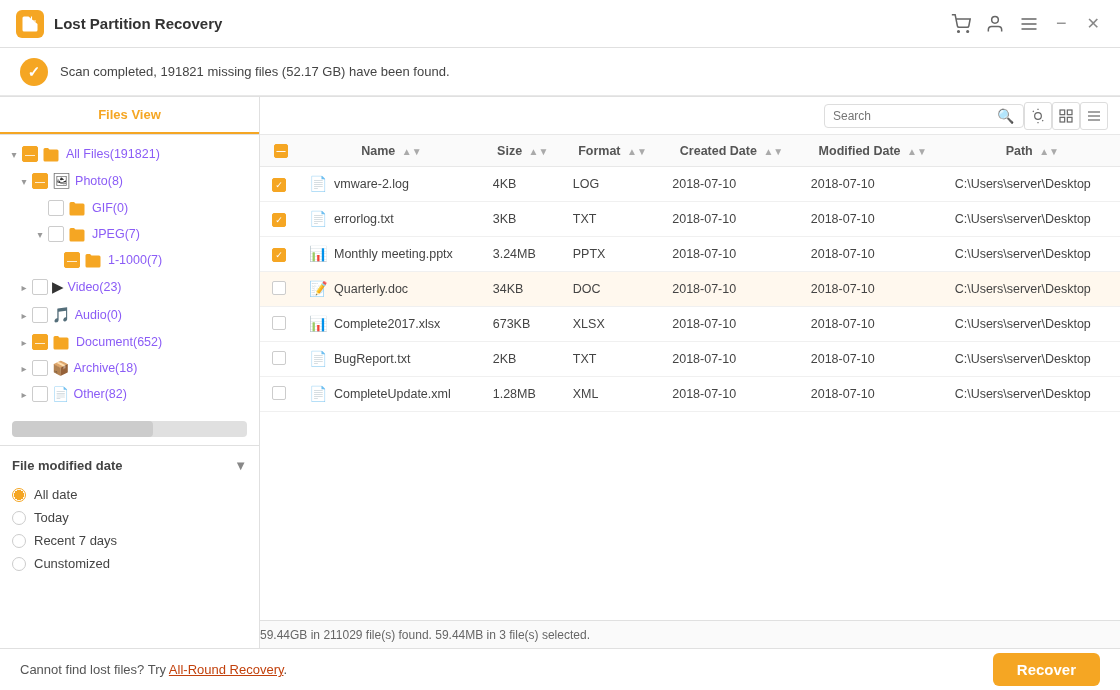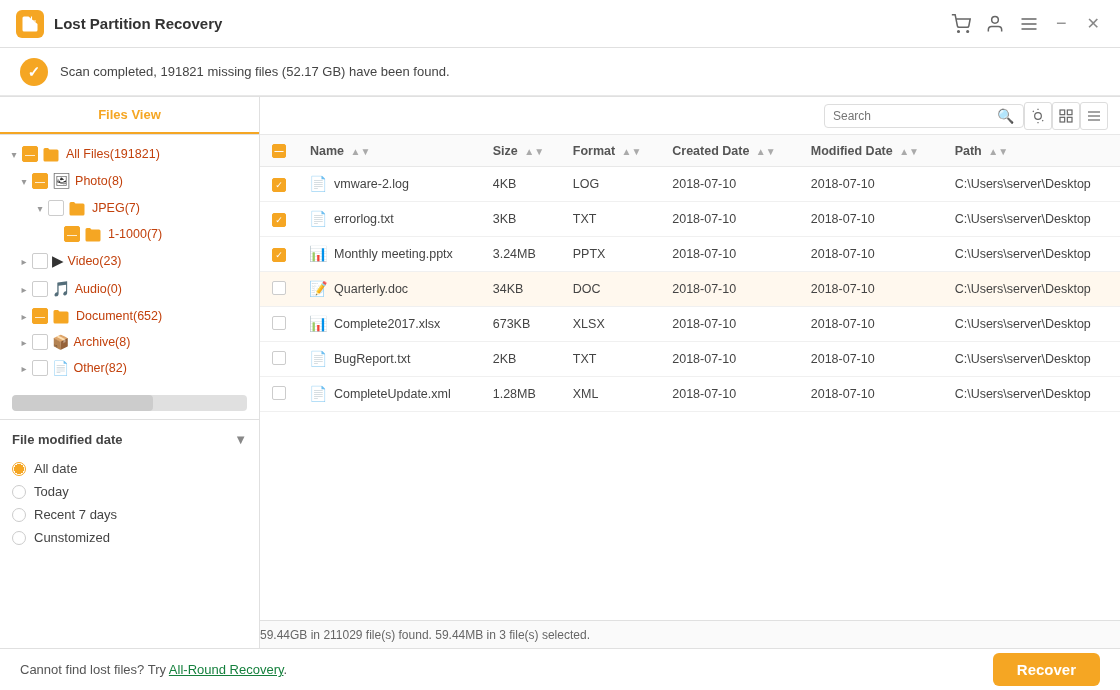--- a/index.html
+++ b/index.html
@@ -66,21 +66,21 @@
     .tree-item { display: flex; align-items: center; padding: 5px 8px 5px 0; cursor: pointer; user-select: none; }
     .tree-arrow { width: 16px; height: 16px; display: inline-flex; align-items: center; justify-content: center; color: #999; font-size: 10px; flex-shrink: 0; }
     .tree-arrow.open::after { content: '▾'; }
     .tree-arrow.closed::after { content: '▸'; }
     .tree-arrow.empty { visibility: hidden; }
     .tree-cb { width: 16px; height: 16px; border: 1px solid #ccc; border-radius: 2px; flex-shrink: 0; display: flex; align-items: center; justify-content: center; background: #fff; margin-right: 4px; }
     .tree-cb.partial { background: #f5a623; border-color: #f5a623; }
     .tree-cb.partial::after { content: '—'; color: white; font-size: 10px; }
     .tree-folder-icon { width: 20px; height: 16px; flex-shrink: 0; margin-right: 4px; position: relative; }
     .folder-svg { width: 18px; height: 16px; }
-    .tree-label { font-size: 12.5px; color: #c2410c; }
+    .tree-label { font-size: 12.5px; color: #8b5cf6; }
 
     
     .sidebar-filter {
       padding: 12px 12px 8px;
       border-top: 1px solid #e0e0e0;
     }
     .filter-title {
       display: flex;
       align-items: center;
       justify-content: space-between;
@@ -129,21 +129,21 @@
       color: #999;
     }
     .search-icon-btn { color: #999; font-size: 14px; cursor: pointer; }
     .view-btn { width: 28px; height: 28px; display: flex; align-items: center; justify-content: center; border: 1px solid #ddd; border-radius: 3px; cursor: pointer; color: #666; background: white; }
 
     
     .file-table { flex: 1; overflow-y: auto; }
     table { width: 100%; border-collapse: collapse; }
     thead tr { background: #fafafa; border-bottom: 1px solid #e8e8e8; }
     thead th {
-      text-align: left;
+      text-align: center;
       padding: 8px 10px;
       font-size: 12.5px;
       font-weight: 600;
       color: #555;
       white-space: nowrap;
     }
     thead th .sort-arrow { color: #aaa; font-size: 10px; margin-left: 3px; }
     tbody tr { border-bottom: 1px solid #f0f0f0; }
     tbody td { padding: 8px 10px; font-size: 12.5px; color: #444; }
     .file-icon { width: 18px; height: 18px; margin-right: 6px; display: inline-flex; align-items: center; justify-content: center; flex-shrink: 0; }
@@ -171,21 +171,21 @@
     .bottom-bar {
       height: 42px;
       background: #fff;
       border-top: 1px solid #e0e0e0;
       display: flex;
       align-items: center;
       padding: 0 20px;
       justify-content: space-between;
     }
     .bottom-bar-text { font-size: 13px; color: #555; }
-    .bottom-bar-link { color: #15803d; text-decoration: underline; cursor: pointer; }
+    .bottom-bar-link { color: #c2410c; text-decoration: underline; cursor: pointer; }
     .recover-btn {
       background: #f5a623;
       color: white;
       border: none;
       border-radius: 6px;
       padding: 8px 24px;
       font-size: 15px;
       font-weight: 600;
       cursor: pointer;
     }
@@ -268,20 +268,32 @@
         </div>
 
         <div style="margin-left:16px;">
           <div class="tree-item">
             <span class="tree-arrow open"></span>
             <span class="tree-cb partial"></span>
             <span style="margin-right:4px;font-size:15px;">🖼</span>
             <span class="tree-label">Photo(8)</span>
           </div>
 
+          <div style="margin-left:16px;">
+            <div class="tree-item">
+              <span class="tree-arrow empty"></span>
+              <span class="tree-cb"></span>
+              <span class="tree-folder-icon">
+                <svg class="folder-svg" viewBox="0 0 24 20" fill="#f5a623">
+                    <path d="M2 4a2 2 0 0 1 2-2h4l2 2h10a2 2 0 0 1 2 2v12a2 2 0 0 1-2 2H4a2 2 0 0 1-2-2V4z"></path>
+                  </svg>
+              </span>
+              <span class="tree-label">GIF(0)</span>
+            </div>
+          </div>
 
           <div style="margin-left:16px;">
             <div class="tree-item">
               <span class="tree-arrow open"></span>
               <span class="tree-cb"></span>
               <span class="tree-folder-icon">
                 <svg class="folder-svg" viewBox="0 0 24 20" fill="#f5a623">
                     <path d="M2 4a2 2 0 0 1 2-2h4l2 2h10a2 2 0 0 1 2 2v12a2 2 0 0 1-2 2H4a2 2 0 0 1-2-2V4z"></path>
                   </svg>
               </span>
@@ -332,21 +344,21 @@
             </span>
             <span class="tree-label">Document(652)</span>
           </div>
         </div>
 
         <div style="margin-left:16px;">
           <div class="tree-item">
             <span class="tree-arrow closed"></span>
             <span class="tree-cb"></span>
             <span style="margin-right:4px;font-size:14px;color:#e80;">📦</span>
-            <span class="tree-label">Archive(8)</span>
+            <span class="tree-label">Archive(18)</span>
           </div>
         </div>
 
         <div style="margin-left:16px;">
           <div class="tree-item">
             <span class="tree-arrow closed"></span>
             <span class="tree-cb"></span>
             <span style="margin-right:4px;font-size:14px;color:#fa0;">📄</span>
             <span class="tree-label">Other(82)</span>
           </div>

